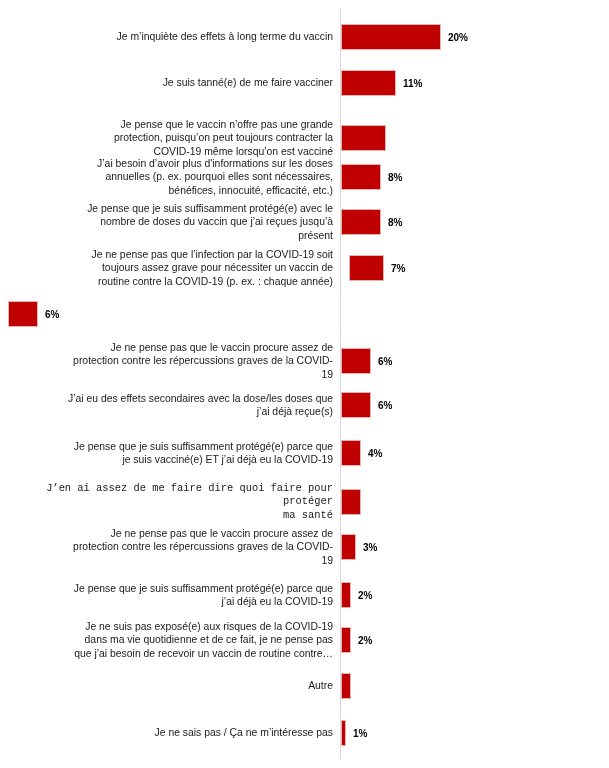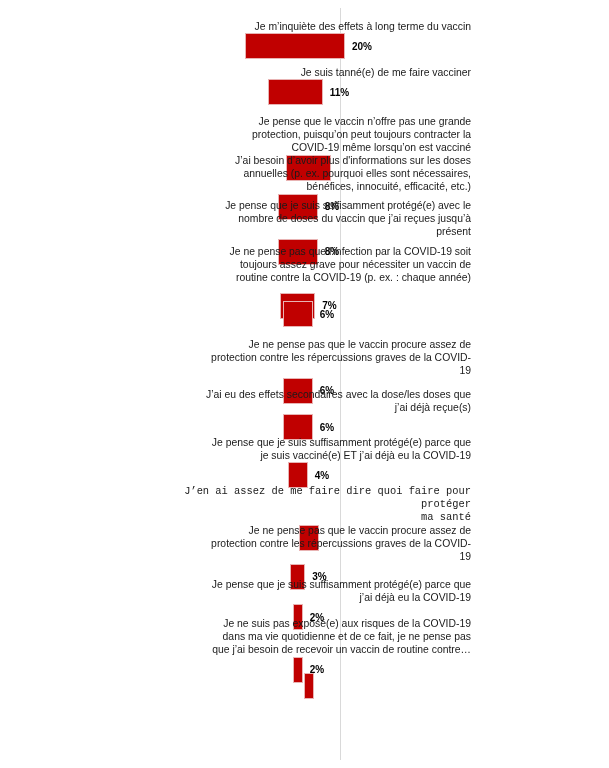--- a/index.html
+++ b/index.html
@@ -39,21 +39,20 @@
     width: 609px;
     height: 768px;
   }
 
   .row {
     position: absolute;
     left: 0;
     width: 609px;
     display: flex;
     align-items: center;
-    flex-direction: column;
   }
 
   .cat-label {
     width: 333px;
     padding-right: 0px;
     text-align: right;
     font-size: 10.4px;
     line-height: 13.2px;
     color: #1a1a1a;
     white-space: pre-line;
@@ -197,18 +196,26 @@
       <div class="row" style="top: 617px; height: 46px;">
         <div class="cat-label">Je ne suis pas exposé(e) aux risques de la COVID-19
 dans ma vie quotidienne et de ce fait, je ne pense pas
 que j’ai besoin de recevoir un vaccin de routine contre…</div>
         <div class="bar-area">
           <div class="bar" style="width: 10px; background: rgb(192, 0, 0);"></div>
           <div class="bar-value">2%</div>
         </div>
       </div>
       <div class="row" style="top: 669px; height: 34px;">
+        <div class="cat-label">Autre</div>
         <div class="bar-area">
           <div class="bar" style="width: 10px; background: rgb(192, 0, 0);"></div>
+        </div>
+      </div>
+      <div class="row" style="top: 716px; height: 34px;">
+        <div class="cat-label">Je ne sais pas / Ça ne m’intéresse pas</div>
+        <div class="bar-area">
+          <div class="bar" style="width: 5px; background: rgb(192, 0, 0);"></div>
+          <div class="bar-value">1%</div>
         </div>
       </div>
     </div>
 </div>
 
 </body></html>

